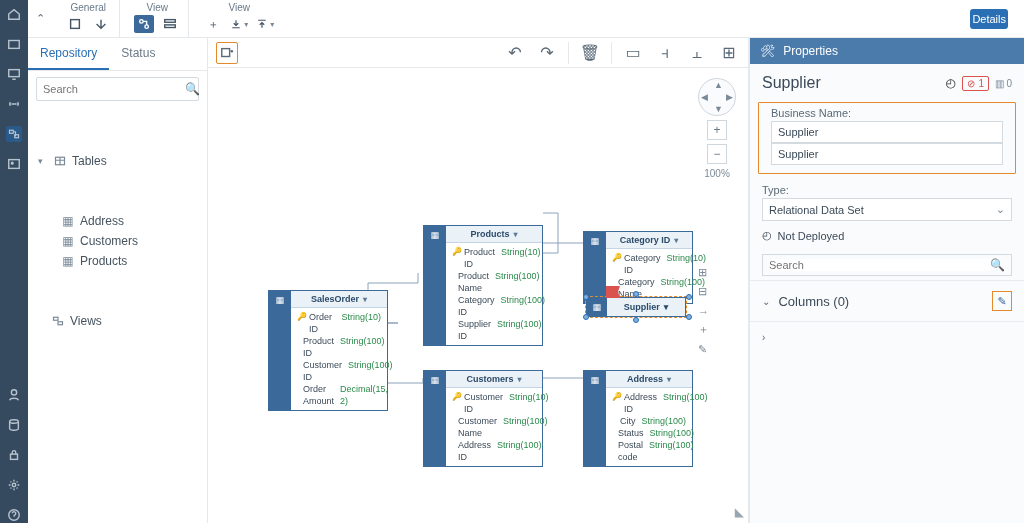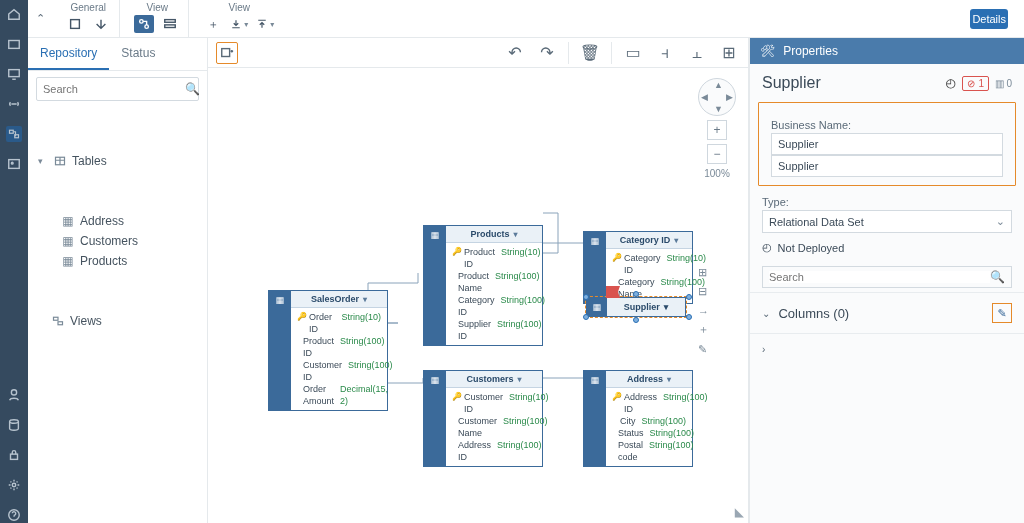--- a/index.html
+++ b/index.html
@@ -60,21 +60,21 @@
 .actcol{position:absolute;display:flex;flex-direction:column;gap:6px;color:#7a8a98;font-size:11px}
 .flag{position:absolute;width:14px;height:12px;background:#d9534f;clip-path:polygon(0 0,100% 0,85% 50%,100% 100%,0 100%)}
 svg.lines{position:absolute;top:0;left:0;width:100%;height:100%;pointer-events:none}
 svg.lines path{stroke:#8aa3ba;stroke-width:1;fill:none}
 .props{width:275px;background:#fafbfc;display:flex;flex-direction:column;font-size:12px;color:#3b4a58;border-left:1px solid #e5e9ec}
 .phdr{background:#4a7bab;color:#fff;padding:6px 10px;display:flex;align-items:center;gap:8px;font-size:12px}
 .ptitlebar{display:flex;align-items:center;padding:10px 12px;gap:6px}
 .ptitlebar .t{font-size:16px;color:#3b4a58;flex:1}
 .badge{border:1px solid #d9534f;color:#d9534f;border-radius:2px;padding:1px 4px;font-size:10px;display:flex;align-items:center;gap:3px}
 .pcount{color:#7a8a98;font-size:10px;display:flex;align-items:center;gap:2px}
-.form{padding:12px 12px 8px;border:1.5px solid #e58a2a;margin:0 8px;border-radius:1px}
+.form{padding:0 12px 8px;border:1.5px solid #e58a2a;margin:0 8px;border-radius:1px}
 .flab{font-size:11px;color:#5a6a78;margin:4px 0 2px}
 .fin{width:100%;border:1px solid #d3dae0;padding:4px 6px;font-size:11px;color:#3b4a58;background:#fff}
 .prow{padding:6px 12px}
 .sel2{width:100%;border:1px solid #d3dae0;padding:4px 6px;font-size:11px;background:#fff;display:flex;align-items:center;justify-content:space-between;cursor:pointer}
 .dep{display:flex;align-items:center;gap:6px;font-size:11px;color:#3b4a58;padding:2px 12px 8px}
 .psrch{margin:4px 12px;border:1px solid #d3dae0;display:flex;align-items:center;padding:3px 6px}
 .psrch input{flex:1;border:none;outline:none;font-size:11px}
 .sect{padding:10px 12px;border-top:1px solid #e8ecef;display:flex;align-items:center;gap:8px}
 .sect .ar{font-size:10px;color:#5a6a78}
 .sect .st{flex:1;font-size:13px;color:#3b4a58}

